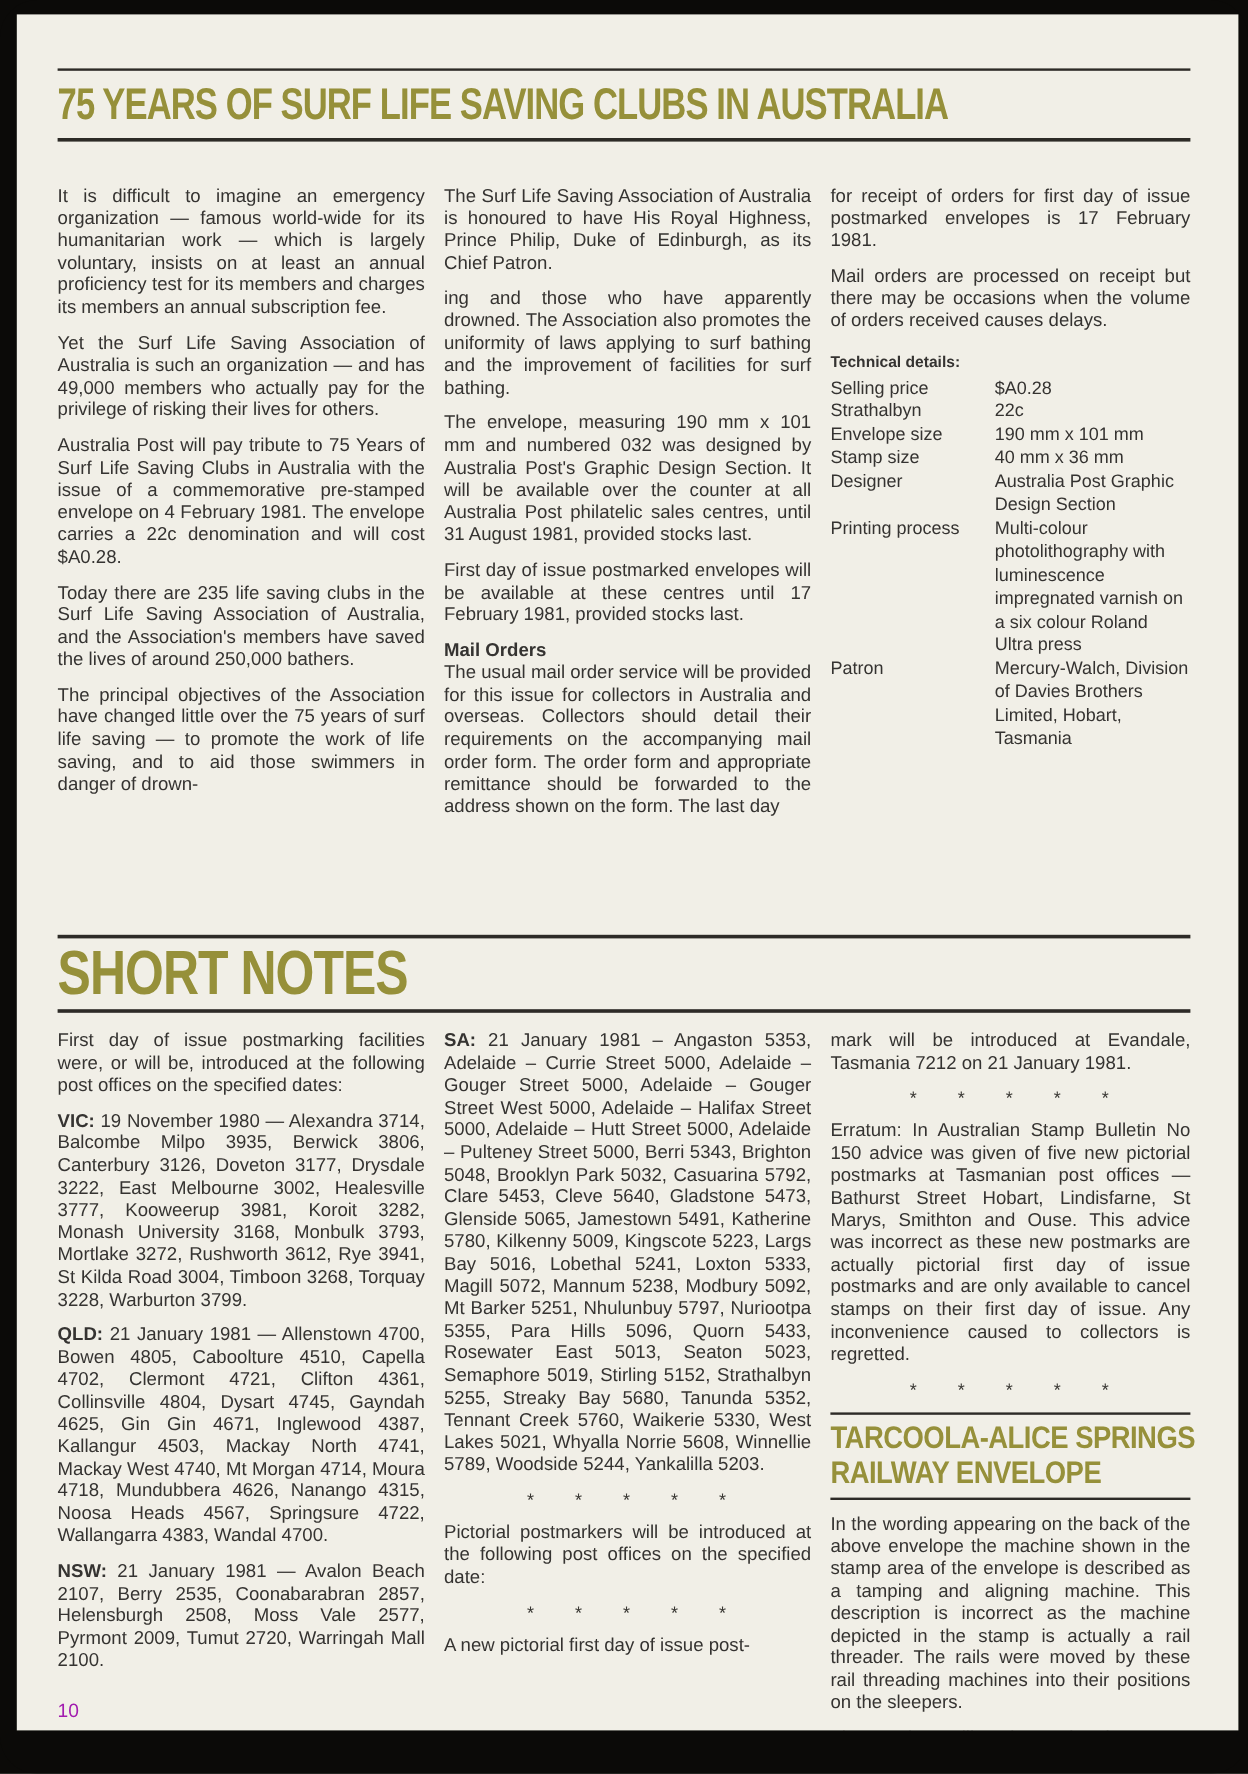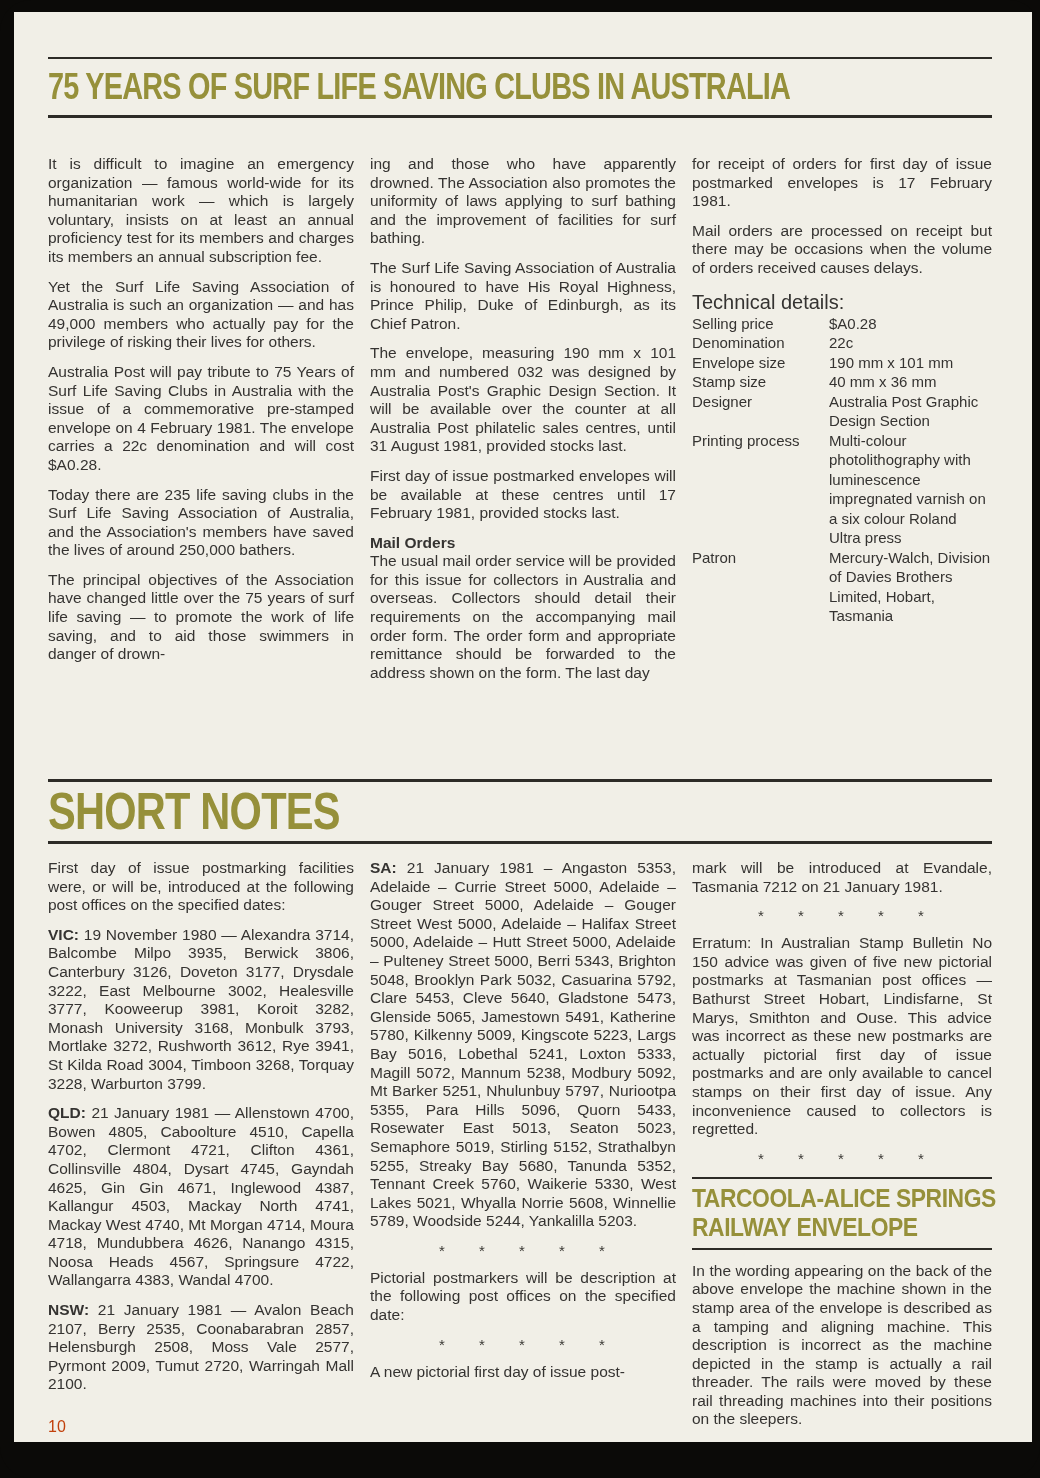--- a/index.html
+++ b/index.html
@@ -37,21 +37,21 @@
 
   p.body{
     font-size:15.5px;line-height:18.6px;margin:0 0 11px 0;
     text-align:justify;
   }
   p.body.last{margin-bottom:0;}
   .subhead{font-weight:bold;font-size:15.5px;line-height:18.6px;margin:0;}
 
   
   .tech{margin-top:14px;}
-  .tech-head{font-weight:normal;font-size:20px;line-height:20px;margin:0 0 2px 0;}
+  .tech-head{font-weight:bold;font-size:13px;line-height:20px;margin:0 0 2px 0;}
   .tech-row{display:flex;font-size:15px;line-height:19.5px;}
   .tech-label{flex:0 0 137px;}
   .tech-value{flex:1 1 auto;}
 
   
   .short-notes-header{margin-top:16px;}
   .short-notes-title{
     color:#96903a;font-weight:bold;font-size:52px;line-height:56px;
     letter-spacing:-1px;margin:1px 0 2px 0;white-space:nowrap;
     transform:scaleX(0.80);transform-origin:left center;
@@ -66,21 +66,21 @@
   
   .tarcoola-header{margin:6px 0 12px 0;}
   .tarcoola-title{
     color:#96903a;font-weight:bold;font-size:26px;line-height:29px;
     letter-spacing:-0.5px;margin:5px 0 6px 0;
     transform:scaleX(0.88);transform-origin:left center;white-space:nowrap;
   }
   .tarcoola-header .rule{height:2px;}
 
   .page-number{
-    position:absolute;left:34px;bottom:6px;font-size:16px;color:#c2410c;
+    position:absolute;left:34px;bottom:6px;font-size:16px;color:#a21caf;
   }
 </style>
 </head>
 <body>
 
 <div class="page-frame">
   <div class="paper">
 
     <div class="article-header">
       <hr class="rule thin">
@@ -91,41 +91,41 @@
     <div class="cols article-cols">
       <div class="col c1">
         <p class="body">It is difficult to imagine an emergency organization — famous world-wide for its humanitarian work — which is largely voluntary, insists on at least an annual proficiency test for its members and charges its members an annual subscription fee.</p>
         <p class="body">Yet the Surf Life Saving Association of Australia is such an organization — and has 49,000 members who actually pay for the privilege of risking their lives for others.</p>
         <p class="body">Australia Post will pay tribute to 75 Years of Surf Life Saving Clubs in Australia with the issue of a commemorative pre-stamped envelope on 4 February 1981. The envelope carries a 22c denomination and will cost $A0.28.</p>
         <p class="body">Today there are 235 life saving clubs in the Surf Life Saving Association of Australia, and the Association's members have saved the lives of around 250,000 bathers.</p>
         <p class="body last">The principal objectives of the Association have changed little over the 75 years of surf life saving — to promote the work of life saving, and to aid those swimmers in danger of drown-</p>
       </div>
 
       <div class="col c2">
+        <p class="body">The Surf Life Saving Association of Australia is honoured to have His Royal Highness, Prince Philip, Duke of Edinburgh, as its Chief Patron.</p>
         <p class="body">ing and those who have apparently drowned. The Association also promotes the uniformity of laws applying to surf bathing and the improvement of facilities for surf bathing.</p>
-        <p class="body">The Surf Life Saving Association of Australia is honoured to have His Royal Highness, Prince Philip, Duke of Edinburgh, as its Chief Patron.</p>
         <p class="body">The envelope, measuring 190 mm x 101 mm and numbered 032 was designed by Australia Post's Graphic Design Section. It will be available over the counter at all Australia Post philatelic sales centres, until 31 August 1981, provided stocks last.</p>
         <p class="body">First day of issue postmarked envelopes will be available at these centres until 17 February 1981, provided stocks last.</p>
         <h3 class="subhead">Mail Orders</h3>
         <p class="body last">The usual mail order service will be provided for this issue for collectors in Australia and overseas. Collectors should detail their requirements on the accompanying mail order form. The order form and appropriate remittance should be forwarded to the address shown on the form. The last day</p>
       </div>
 
       <div class="col c3">
         <p class="body">for receipt of orders for first day of issue postmarked envelopes is 17 February 1981.</p>
         <p class="body">Mail orders are processed on receipt but there may be occasions when the volume of orders received causes delays.</p>
 
         <div class="tech">
           <h3 class="tech-head">Technical details:</h3>
 
           <div class="tech-row">
             <span class="tech-label">Selling price</span>
             <span class="tech-value">$A0.28</span>
           </div>
           <div class="tech-row">
-            <span class="tech-label">Denomination</span>
+            <span class="tech-label">Strathalbyn</span>
             <span class="tech-value">22c</span>
           </div>
           <div class="tech-row">
             <span class="tech-label">Envelope size</span>
             <span class="tech-value">190 mm x 101 mm</span>
           </div>
           <div class="tech-row">
             <span class="tech-label">Stamp size</span>
             <span class="tech-value">40 mm x 36 mm</span>
           </div>
@@ -155,21 +155,21 @@
       <div class="col c1">
         <p class="body">First day of issue postmarking facilities were, or will be, introduced at the following post offices on the specified dates:</p>
         <p class="body"><strong>VIC:</strong> <span>19 November 1980 — Alexandra 3714, Balcombe Milpo 3935, Berwick 3806, Canterbury 3126, Doveton 3177, Drysdale 3222, East Melbourne 3002, Healesville 3777, Kooweerup 3981, Koroit 3282, Monash University 3168, Monbulk 3793, Mortlake 3272, Rushworth 3612, Rye 3941, St Kilda Road 3004, Timboon 3268, Torquay 3228, Warburton 3799.</span></p>
         <p class="body"><strong>QLD:</strong> <span>21 January 1981 — Allenstown 4700, Bowen 4805, Caboolture 4510, Capella 4702, Clermont 4721, Clifton 4361, Collinsville 4804, Dysart 4745, Gayndah 4625, Gin Gin 4671, Inglewood 4387, Kallangur 4503, Mackay North 4741, Mackay West 4740, Mt Morgan 4714, Moura 4718, Mundubbera 4626, Nanango 4315, Noosa Heads 4567, Springsure 4722, Wallangarra 4383, Wandal 4700.</span></p>
         <p class="body last"><strong>NSW:</strong> <span>21 January 1981 — Avalon Beach 2107, Berry 2535, Coonabarabran 2857, Helensburgh 2508, Moss Vale 2577, Pyrmont 2009, Tumut 2720, Warringah Mall 2100.</span></p>
       </div>
 
       <div class="col c2">
         <p class="body"><strong>SA:</strong> <span>21 January 1981 – Angaston 5353, Adelaide – Currie Street 5000, Adelaide – Gouger Street 5000, Adelaide – Gouger Street West 5000, Adelaide – Halifax Street 5000, Adelaide – Hutt Street 5000, Adelaide – Pulteney Street 5000, Berri 5343, Brighton 5048, Brooklyn Park 5032, Casuarina 5792, Clare 5453, Cleve 5640, Gladstone 5473, Glenside 5065, Jamestown 5491, Katherine 5780, Kilkenny 5009, Kingscote 5223, Largs Bay 5016, Lobethal 5241, Loxton 5333, Magill 5072, Mannum 5238, Modbury 5092, Mt Barker 5251, Nhulunbuy 5797, Nuriootpa 5355, Para Hills 5096, Quorn 5433, Rosewater East 5013, Seaton 5023, Semaphore 5019, Stirling 5152, Strathalbyn 5255, Streaky Bay 5680, Tanunda 5352, Tennant Creek 5760, Waikerie 5330, West Lakes 5021, Whyalla Norrie 5608, Winnellie 5789, Woodside 5244, Yankalilla 5203.</span></p>
         <div class="divider">* * * * *</div>
-        <p class="body">Pictorial postmarkers will be description at the following post offices on the specified date:</p>
+        <p class="body">Pictorial postmarkers will be introduced at the following post offices on the specified date:</p>
         <div class="divider">* * * * *</div>
         <p class="body last">A new pictorial first day of issue post-</p>
       </div>
 
       <div class="col c3">
         <p class="body">mark will be introduced at Evandale, Tasmania 7212 on 21 January 1981.</p>
         <div class="divider">* * * * *</div>
         <p class="body">Erratum: In Australian Stamp Bulletin No 150 advice was given of five new pictorial postmarks at Tasmanian post offices — Bathurst Street Hobart, Lindisfarne, St Marys, Smithton and Ouse. This advice was incorrect as these new postmarks are actually pictorial first day of issue postmarks and are only available to cancel stamps on their first day of issue. Any inconvenience caused to collectors is regretted.</p>
         <div class="divider">* * * * *</div>
 

